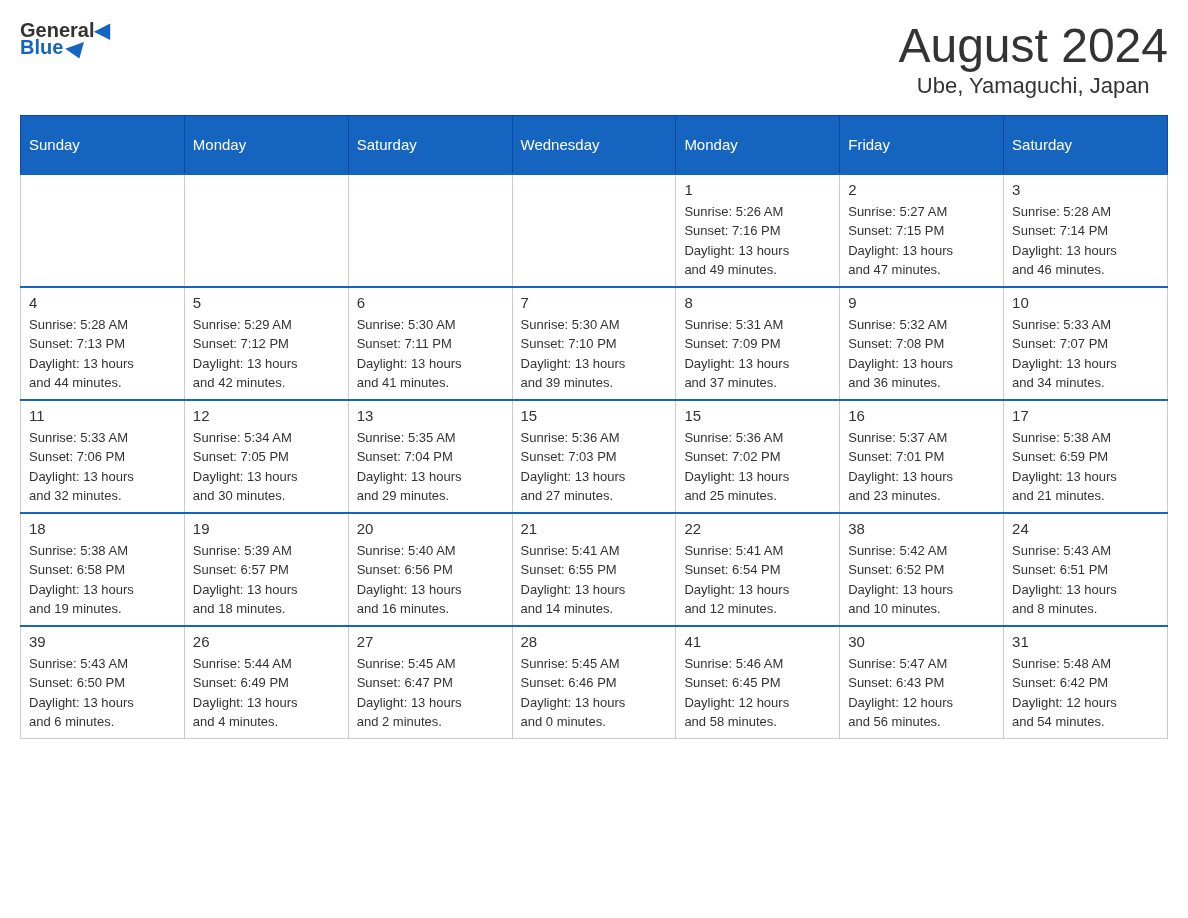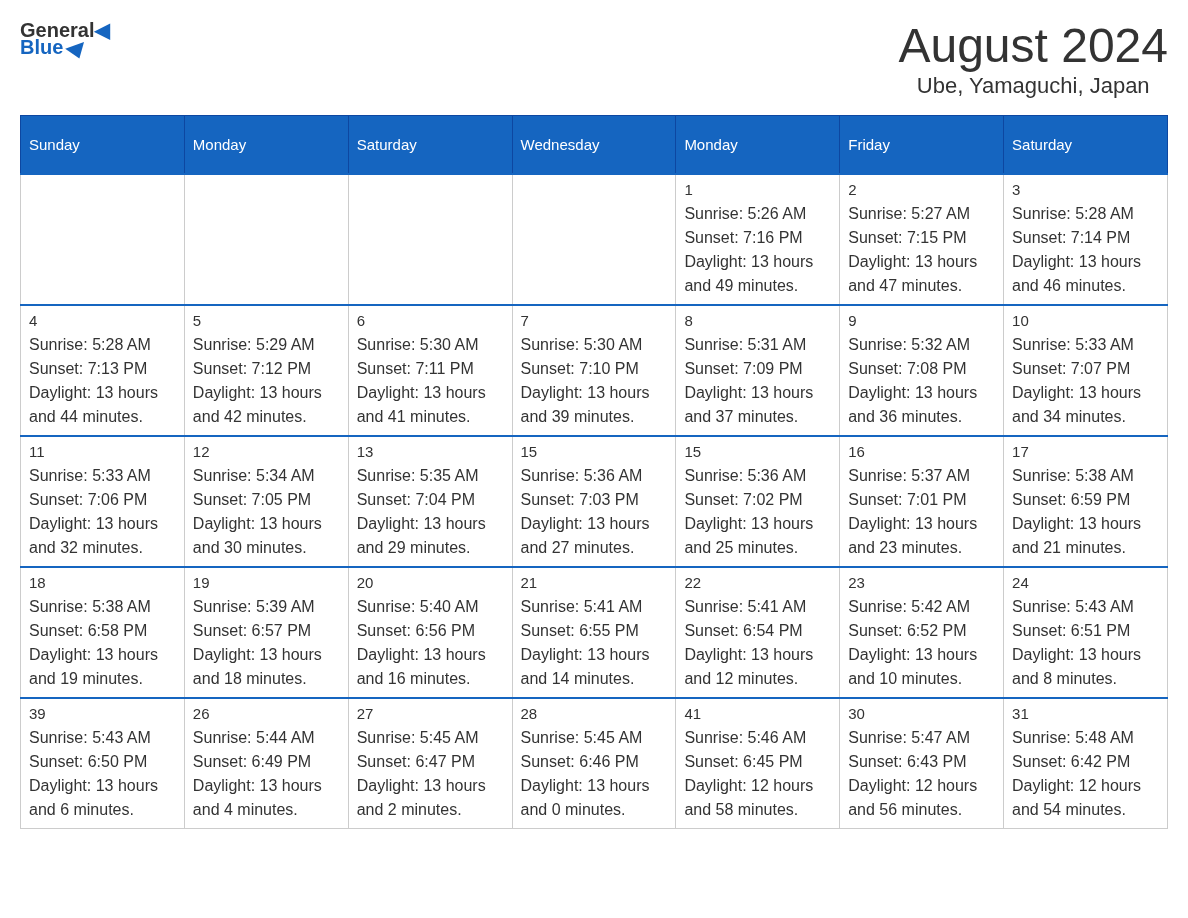--- a/index.html
+++ b/index.html
@@ -90,21 +90,21 @@
       border-top: 2px solid #1565c0;
     }
     .calendar tbody tr td .day-num {
       font-size: 15px;
       font-weight: normal;
       color: #333;
       display: block;
       margin-bottom: 4px;
     }
     .calendar tbody tr td .day-info {
-      font-size: 16px;
+      font-size: 13px;
       color: #333;
       line-height: 1.5;
     }
     .row-separator td {
       border-top: 2px solid #1565c0 !important;
     }
   </style>
 </head>
 <body>
 
@@ -230,21 +230,21 @@
         </td>
         <td>
           <span class="day-num">21</span>
           <div class="day-info">Sunrise: 5:41 AM<br>Sunset: 6:55 PM<br>Daylight: 13 hours<br>and 14 minutes.</div>
         </td>
         <td>
           <span class="day-num">22</span>
           <div class="day-info">Sunrise: 5:41 AM<br>Sunset: 6:54 PM<br>Daylight: 13 hours<br>and 12 minutes.</div>
         </td>
         <td>
-          <span class="day-num">23</span>
+          <span class="day-num">38</span>
           <div class="day-info">Sunrise: 5:42 AM<br>Sunset: 6:52 PM<br>Daylight: 13 hours<br>and 10 minutes.</div>
         </td>
         <td>
           <span class="day-num">24</span>
           <div class="day-info">Sunrise: 5:43 AM<br>Sunset: 6:51 PM<br>Daylight: 13 hours<br>and 8 minutes.</div>
         </td>
       </tr>
       <tr class="row-separator">
         <td>
           <span class="day-num">39</span>

